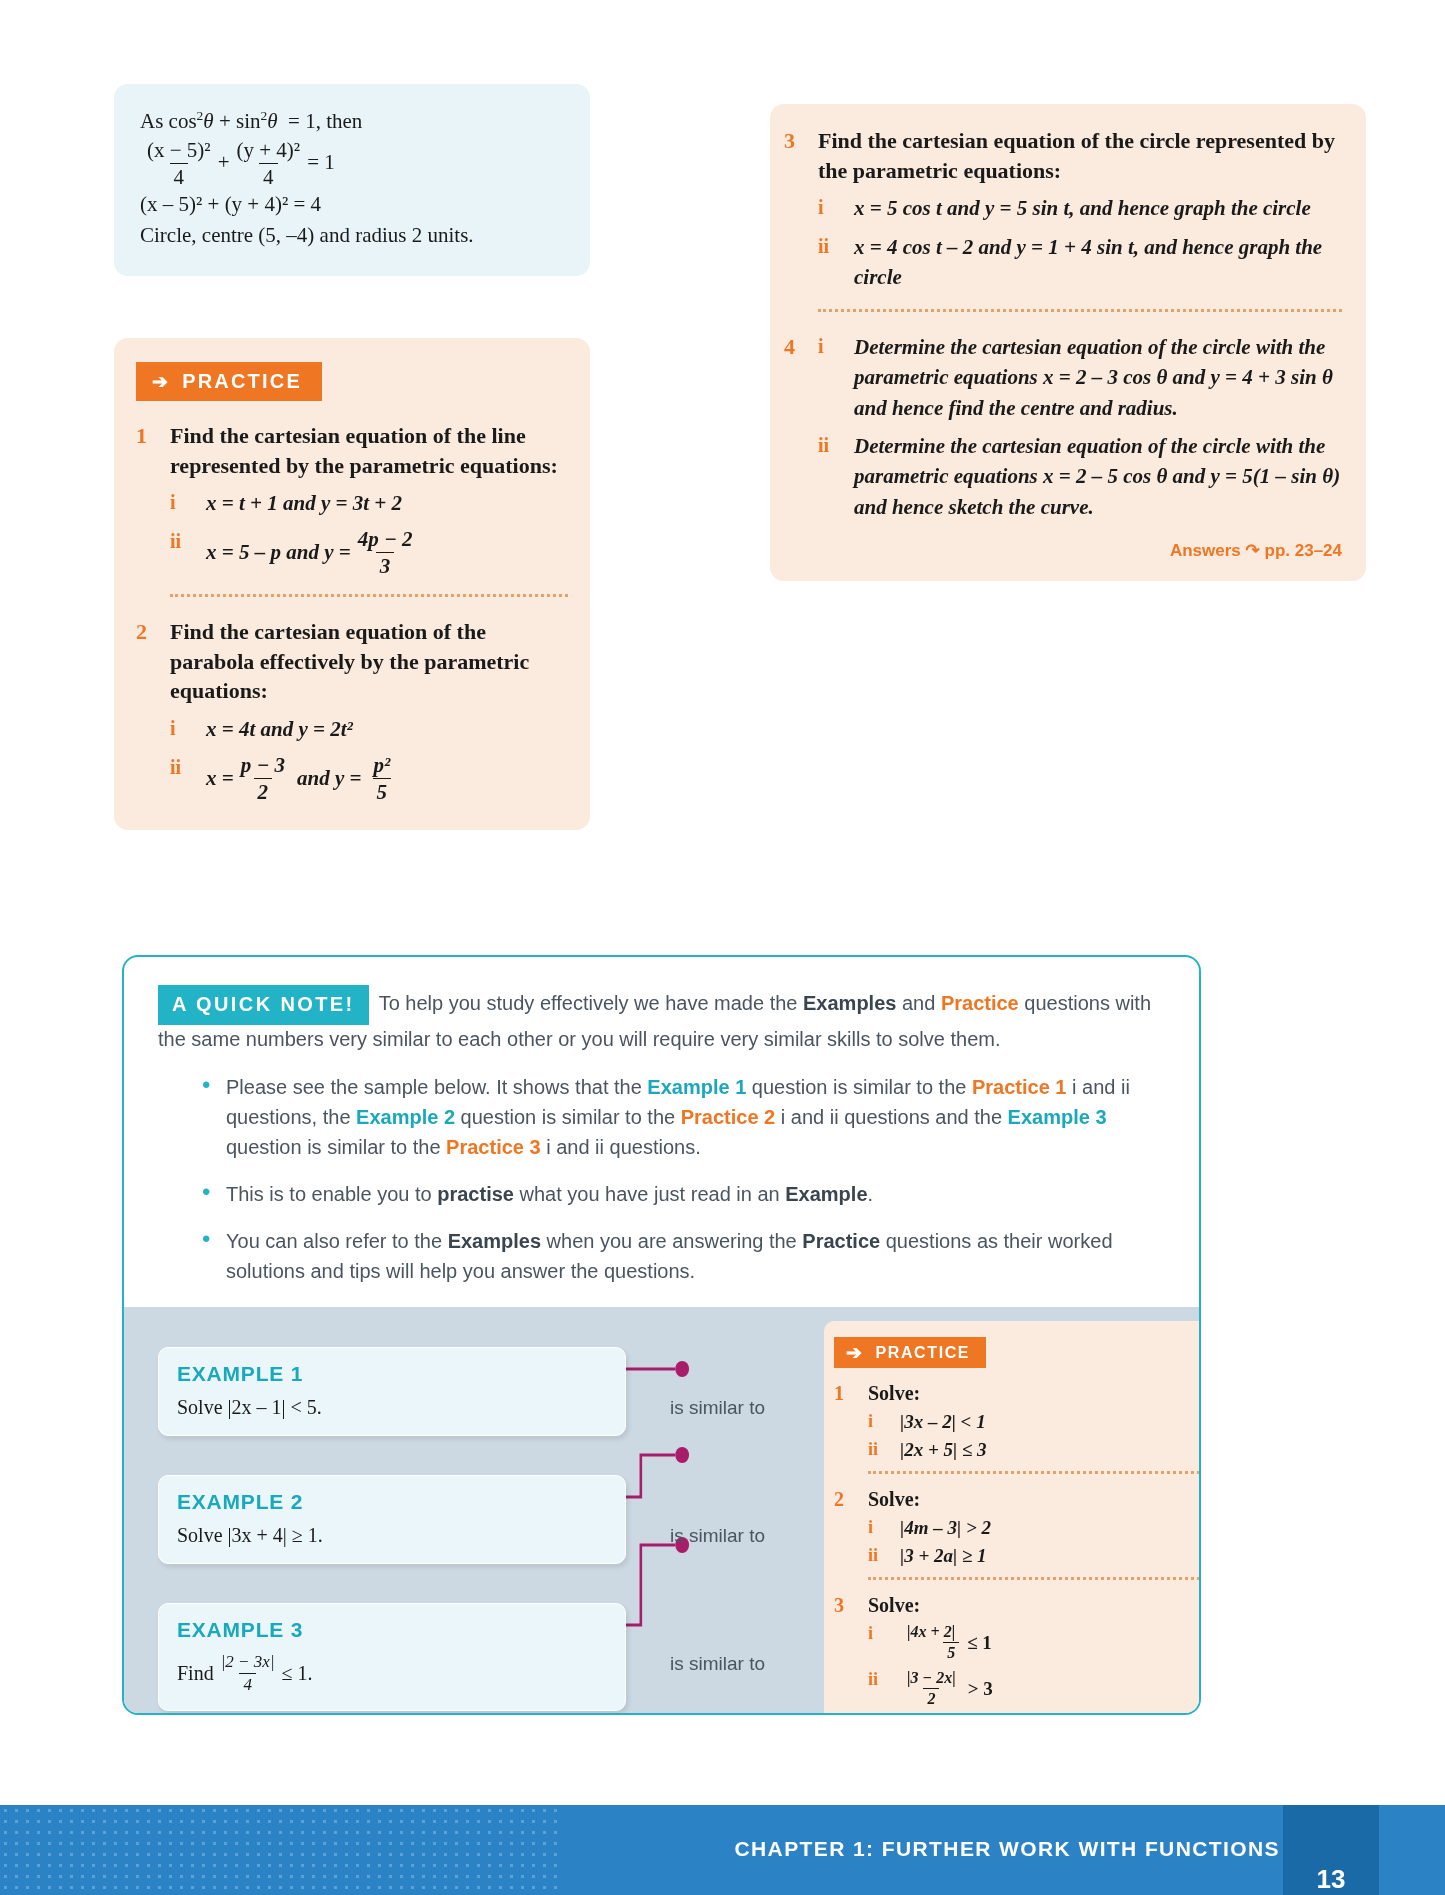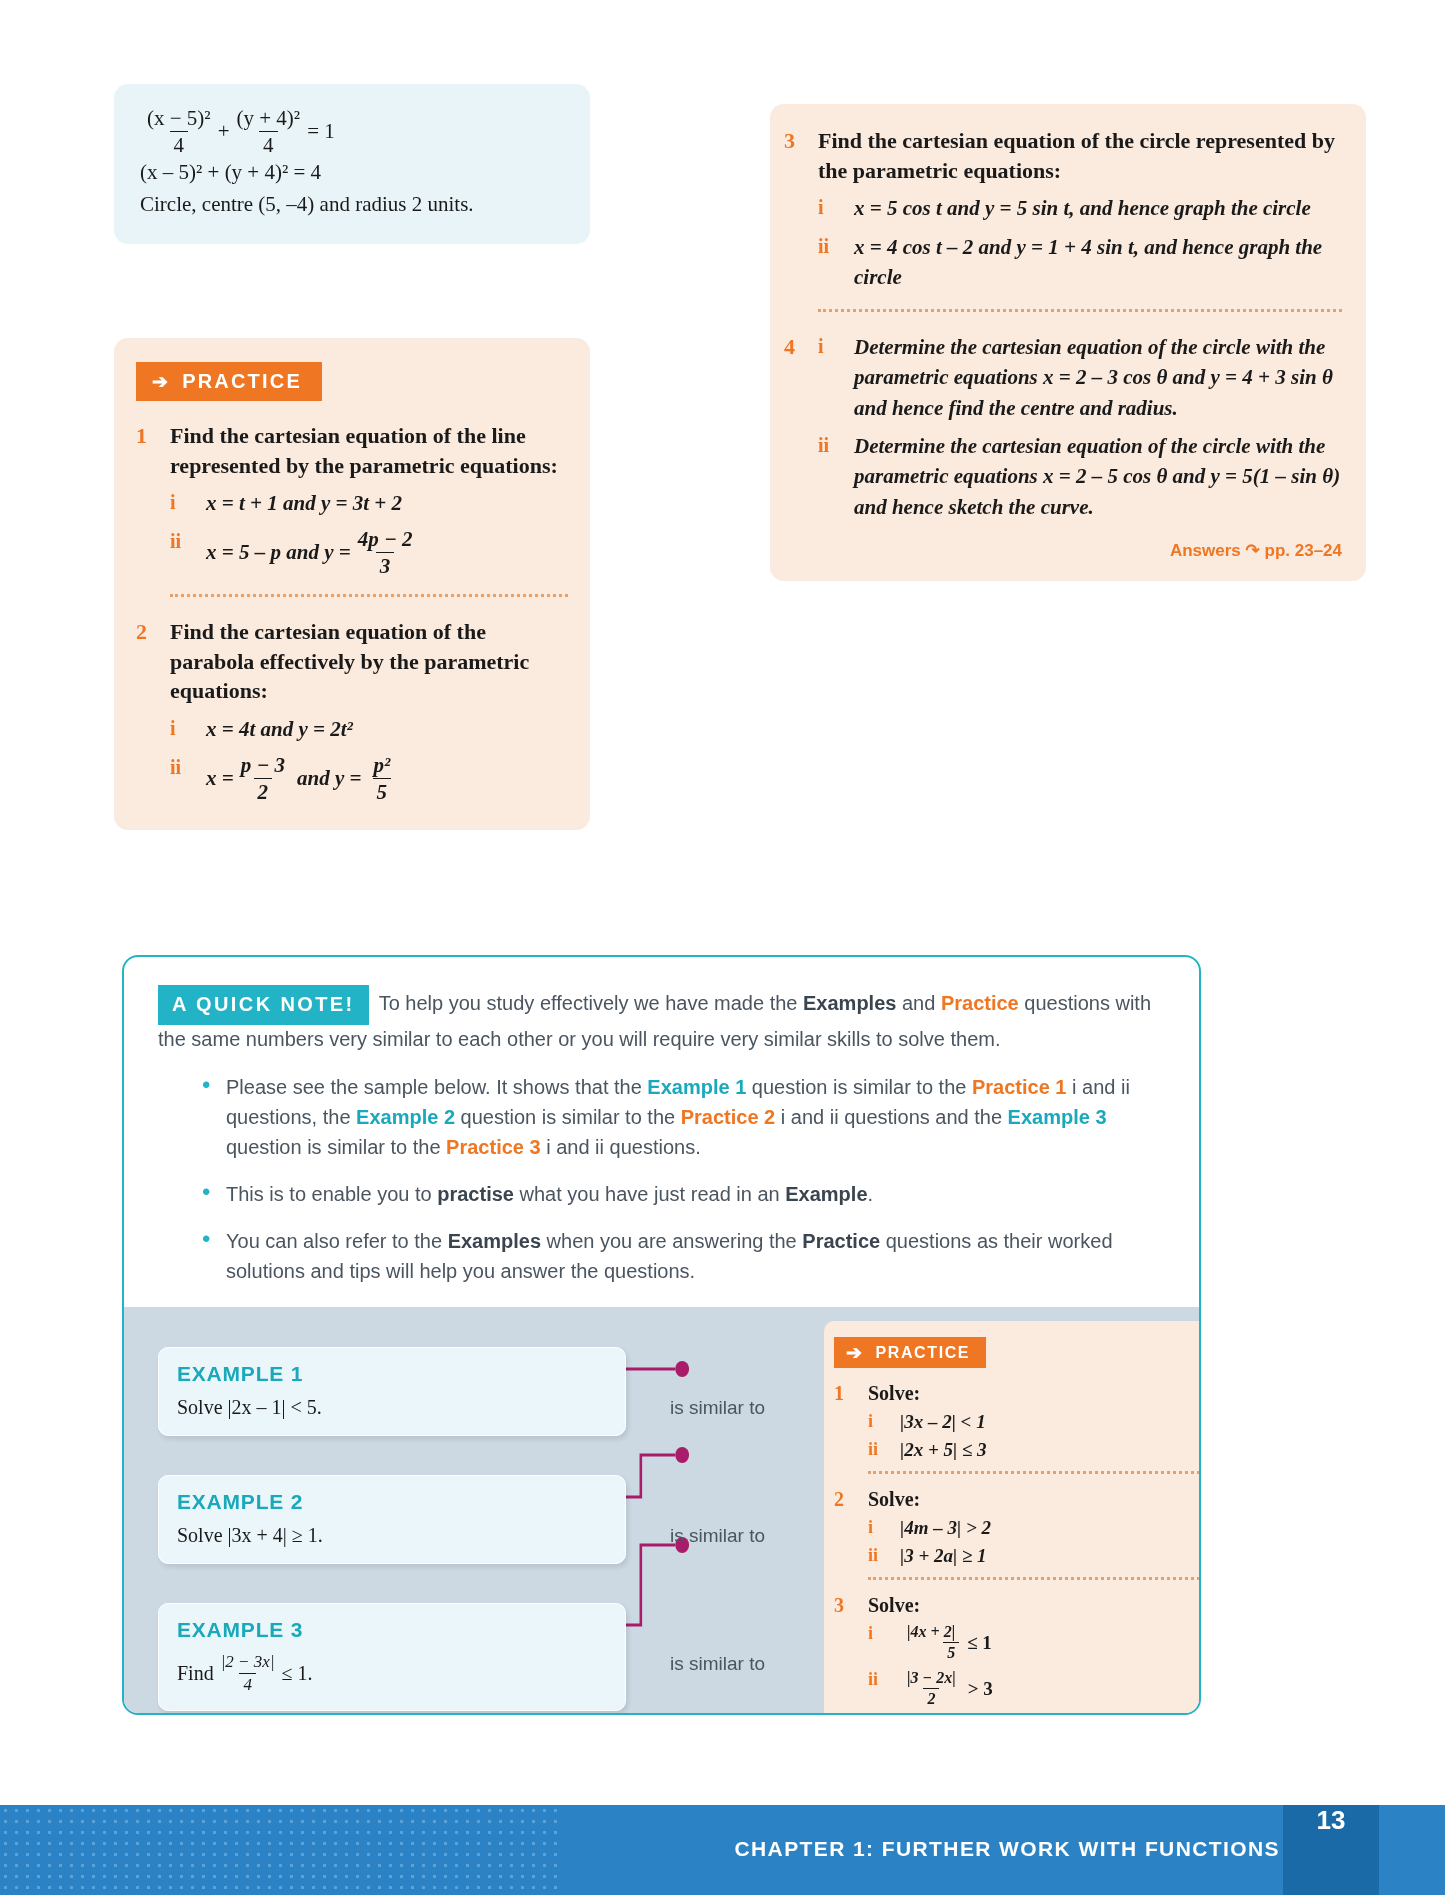--- a/index.html
+++ b/index.html
@@ -265,35 +265,38 @@
     font-family: "Liberation Sans", sans-serif;
     font-weight: bold;
     font-size: 21px;
     letter-spacing: 1.4px;
   }
   .footer-pagebox {
     position: absolute;
     right: 66px; top: 0;
     width: 96px; height: 90px;
     background: #1b6aa8;
-    display: flex; align-items: flex-start; justify-content: center; margin-left: 20px;
+    display: flex; align-items: flex-end; justify-content: center; margin-left: 20px;
   }
   .footer-page {
     color: #ffffff;
     font-family: "Liberation Sans", sans-serif;
     font-weight: bold;
     font-size: 26px;
   }
 </style>
 </head>
 <body>
 
 <div class="page">
 
   <div class="solution-box">
+    <div class="sol-line">
+      As cos<sup class="sm">2</sup><span class="ital">θ</span> + sin<sup class="sm">2</sup><span class="ital">θ</span> &nbsp;= 1, then
+    </div>
     <div class="sol-line spaced fracrow">
       <span class="frac">
         <span class="num">(x − 5)²</span>
         <span class="den">4</span>
       </span>
       <span>+</span>
       <span class="frac">
         <span class="num">(y + 4)²</span>
         <span class="den">4</span>
       </span>

